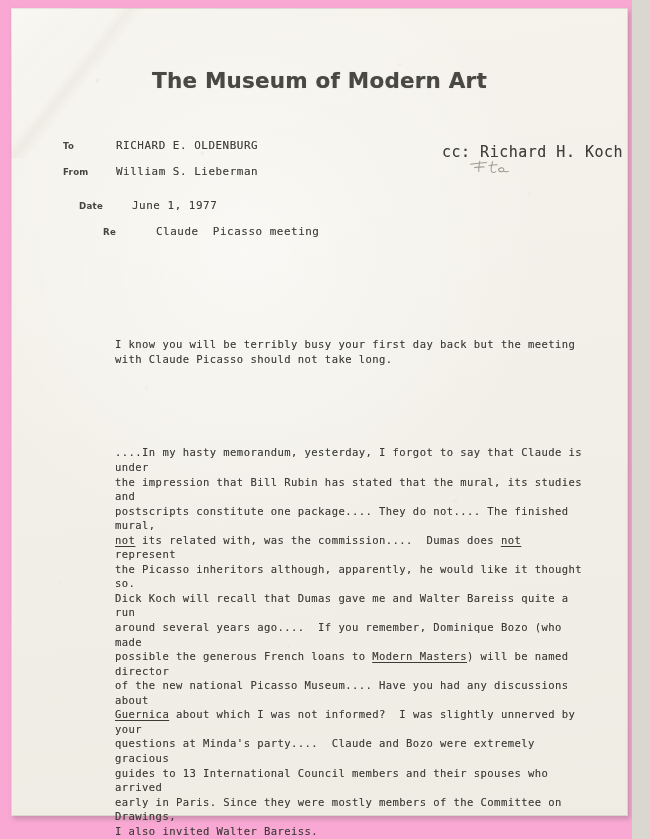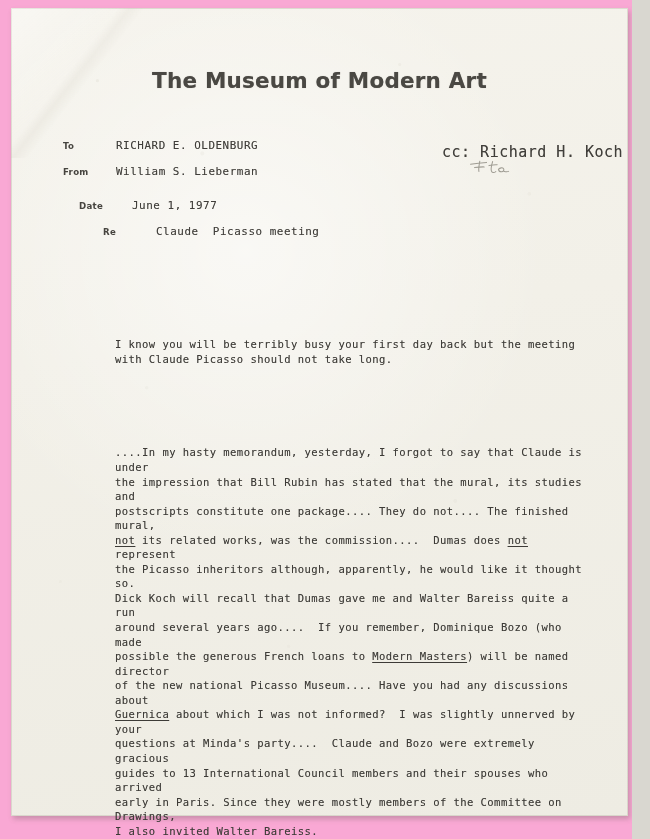--- a/index.html
+++ b/index.html
@@ -194,21 +194,21 @@
     </svg>
 
     <div id="body-block">
       <div class="gap-1"></div>
       <div class="para">I know you will be terribly busy your first day back but the meeting
 with Claude Picasso should not take long.</div>
       <div class="gap-2"></div>
       <div class="para" id="para-2"><span>....In my hasty memorandum, yesterday, I forgot to say that Claude is under
 the impression that Bill Rubin has stated that the mural, its studies and
 postscripts constitute one package.... They do not.... The finished mural,
-</span><span class="u">not</span><span> its related works, was the commission....  Dumas does </span><span class="u">not</span><span>  represent
+</span><span class="u">not</span><span> its related with, was the commission....  Dumas does </span><span class="u">not</span><span>  represent
 the Picasso inheritors although, apparently, he would like it thought so.
 Dick Koch will recall that Dumas gave me and Walter Bareiss quite a run
 around several years ago....  If you remember, Dominique Bozo (who made
 possible the generous French loans to </span><span class="u">Modern Masters</span><span>) will be named director
 of the new national Picasso Museum.... Have you had any discussions about
 </span><span class="u">Guernica</span><span> about which I was not informed?  I was slightly unnerved by your
 questions at Minda's party....  Claude and Bozo were extremely gracious
 guides to 13 International Council members and their spouses who arrived
 early in Paris. Since they were mostly members of the Committee on Drawings,
 I also invited Walter Bareiss.</span></div>

